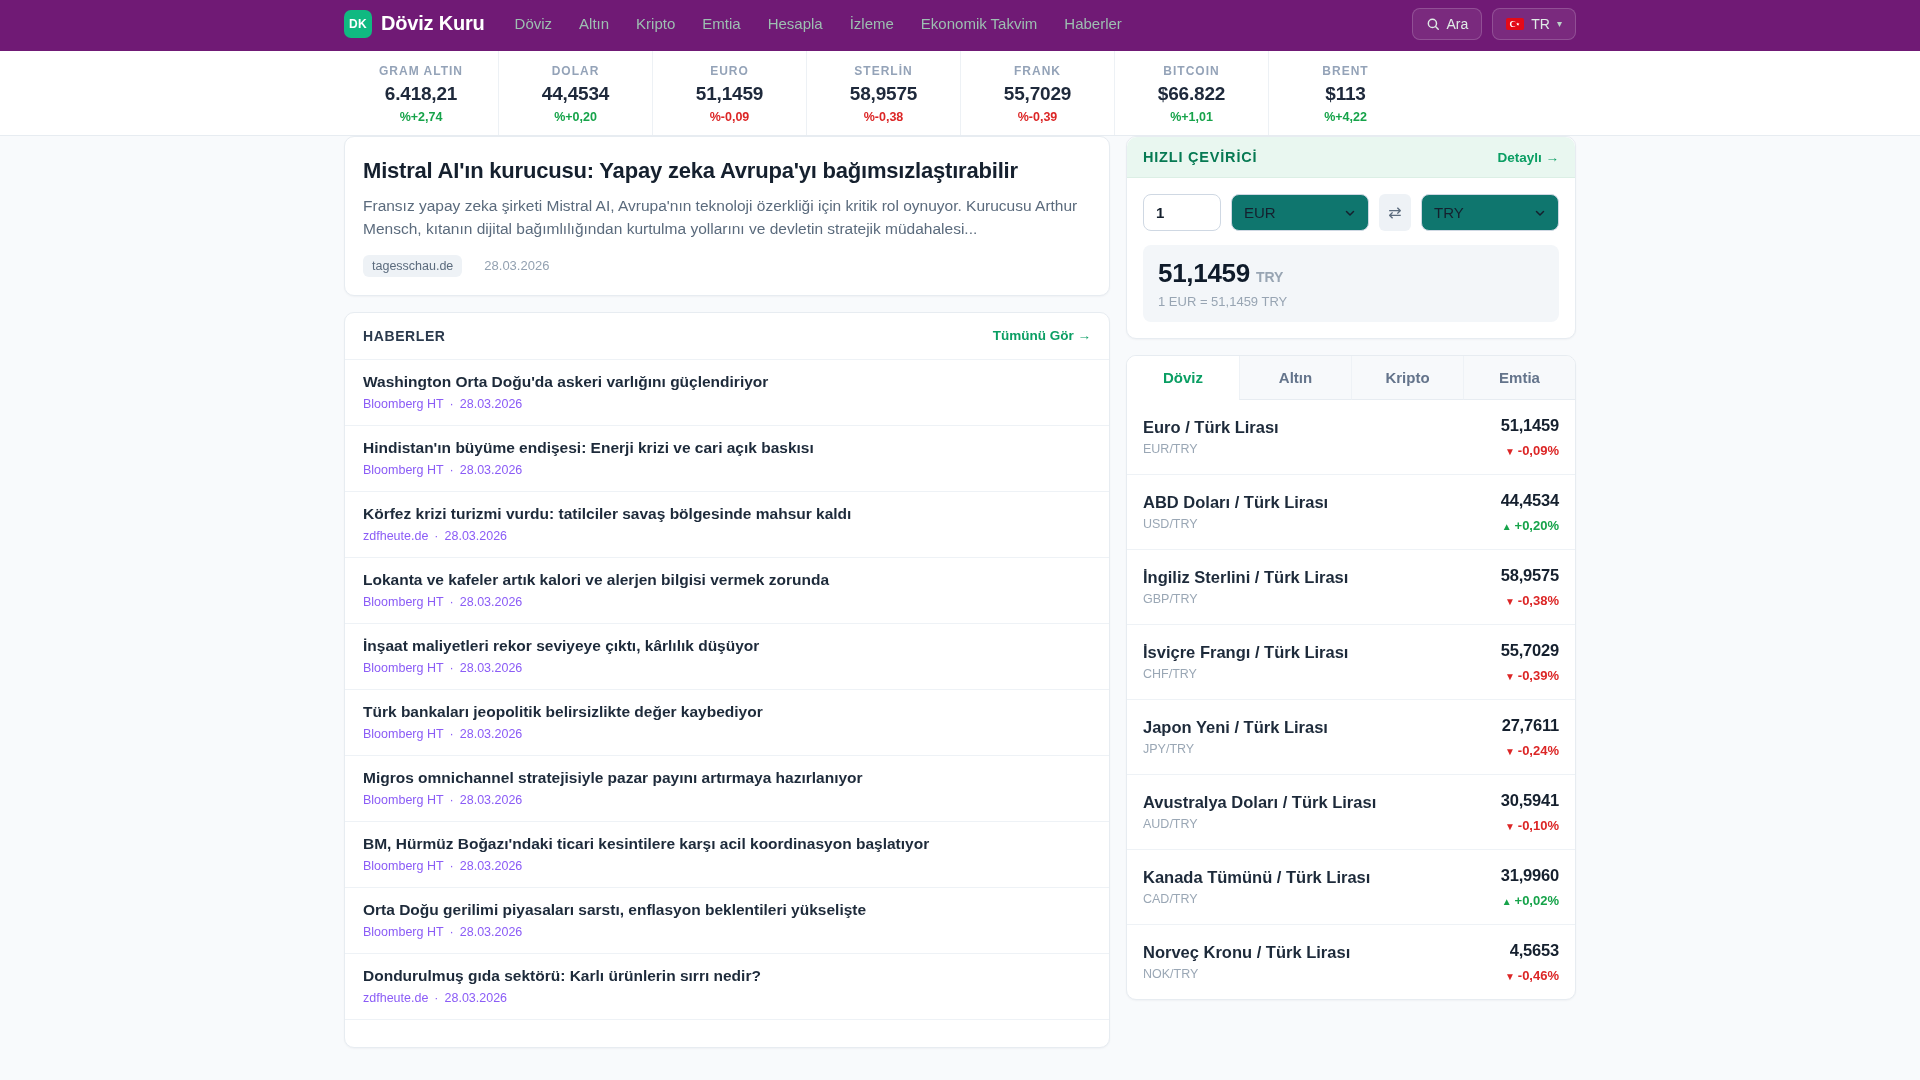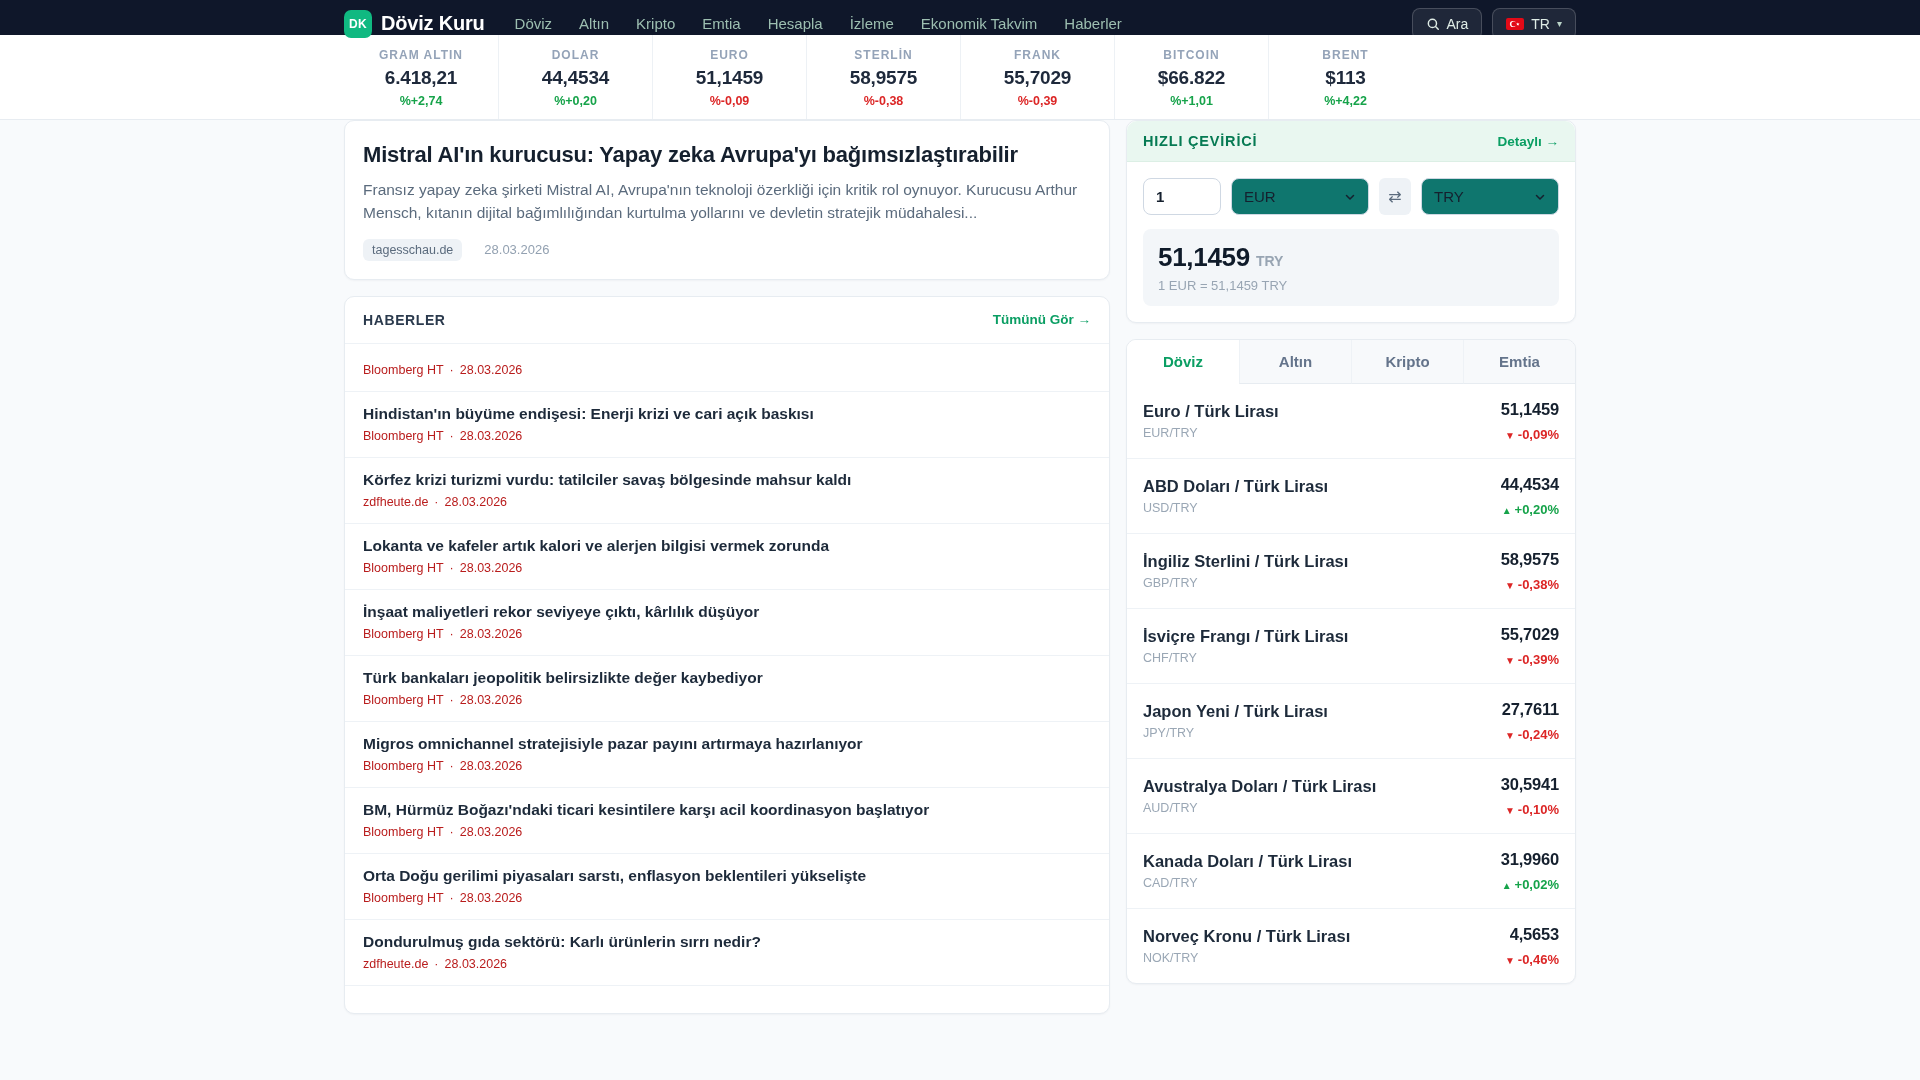--- a/index.html
+++ b/index.html
@@ -1,21 +1,21 @@
 <!DOCTYPE html>
 <html lang="tr"><head>
 <meta charset="utf-8">
 <style>
   * { margin:0; padding:0; box-sizing:border-box; }
   html,body { width:1920px; height:1080px; overflow:hidden; }
   body { background:#f8fafc; font-family:"Liberation Sans", sans-serif; color:#334155; }
   a { text-decoration:none; }
 
   
-  .navbar { background:#0f172a; height:35px; }
+  .navbar { background:#701a75; height:51px; }
   .nav-inner { width:1232px; margin:0 auto; height:47px; display:flex; align-items:center; gap:30px; }
   .brand { display:flex; align-items:center; gap:9px; cursor:pointer; }
   .logo { width:28px; height:28px; background:#10b981; border-radius:7px; display:grid; place-items:center;
           color:#fff; font-size:12px; font-weight:800; letter-spacing:.3px; }
   .brand-name { color:#fff; font-size:20px; font-weight:800; letter-spacing:-.2px; }
   .nav-links { display:flex; gap:27px; flex:1; }
   .nav-link { color:#9dbfb1; font-size:15px; cursor:pointer; }
   .nav-actions { display:flex; gap:10px; margin-left:auto; }
   .nav-btn { display:flex; align-items:center; gap:7px; background:rgba(255,255,255,.07);
              border:1px solid rgba(255,255,255,.18); color:#dfece6; font-size:14px; padding:7px 13px;
@@ -50,21 +50,21 @@
   .f-date { color:#93a1b1; font-size:13px; }
 
   
   .news { margin-top:16px; overflow:hidden; }
   .news-head { display:flex; justify-content:space-between; align-items:center; padding:15px 18px; border-bottom:1px solid #eef2f6; }
   .news-head h2 { font-size:14px; font-weight:800; color:#2b3a4d; letter-spacing:.6px; }
   .see-all { color:#0a9e63; font-size:13.5px; font-weight:600; cursor:pointer; }
   .news-item { padding:13px 18px 14px; cursor:pointer; }
   .news-item + .news-item { border-top:1px solid #eef2f6; }
   .n-title { font-size:15.5px; font-weight:700; color:#1d2a3a; }
-  .n-meta { margin-top:6px; font-size:12.5px; color:#b91c1c; display:flex; gap:6px; }
+  .n-meta { margin-top:6px; font-size:12.5px; color:#8b5cf6; display:flex; gap:6px; }
 
   
   .conv-head { display:flex; justify-content:space-between; align-items:center; background:#e9f7f0;
                padding:12px 16px; border-bottom:1px solid #dcefe5; border-radius:10px 10px 0 0; }
   .conv-head h2 { font-size:14.5px; font-weight:800; color:#067a53; letter-spacing:.8px; }
   .detail-link { color:#0a9e63; font-size:13.5px; font-weight:600; cursor:pointer; }
   .conv-body { padding:16px; }
   .conv-row { display:flex; gap:10px; align-items:stretch; }
   .amount-input { width:78px; border:1px solid #cfd8e3; border-radius:8px; padding:9px 12px;
                   font-size:15px; font-weight:700; color:#15202e; font-family:inherit; }
@@ -205,20 +205,21 @@
       </article>
 
       <section class="card news">
         <div class="news-head">
           <h2>HABERLER</h2>
           <a class="see-all">Tümünü Gör →</a>
         </div>
         <div class="news-list">
 
             <div class="news-item">
+              <div class="n-title">Washington Orta Doğu'da askeri varlığını güçlendiriyor</div>
               <div class="n-meta">
                 <span>Bloomberg HT</span>
                 <span>·</span>
                 <span>28.03.2026</span>
               </div>
             </div>
 
             <div class="news-item">
               <div class="n-title">Hindistan'ın büyüme endişesi: Enerji krizi ve cari açık baskısı</div>
               <div class="n-meta">
@@ -417,21 +418,21 @@
                 <div class="r-code">AUD/TRY</div>
               </div>
               <div class="r-right">
                 <div class="r-value">30,5941</div>
                 <div class="r-change down">-0,10%</div>
               </div>
             </div>
 
             <div class="rate-row">
               <div class="r-left">
-                <div class="r-name">Kanada Doları / Türk Lirası</div>
+                <div class="r-name">Kanada Tümünü / Türk Lirası</div>
                 <div class="r-code">CAD/TRY</div>
               </div>
               <div class="r-right">
                 <div class="r-value">31,9960</div>
                 <div class="r-change up">+0,02%</div>
               </div>
             </div>
 
             <div class="rate-row">
               <div class="r-left">

